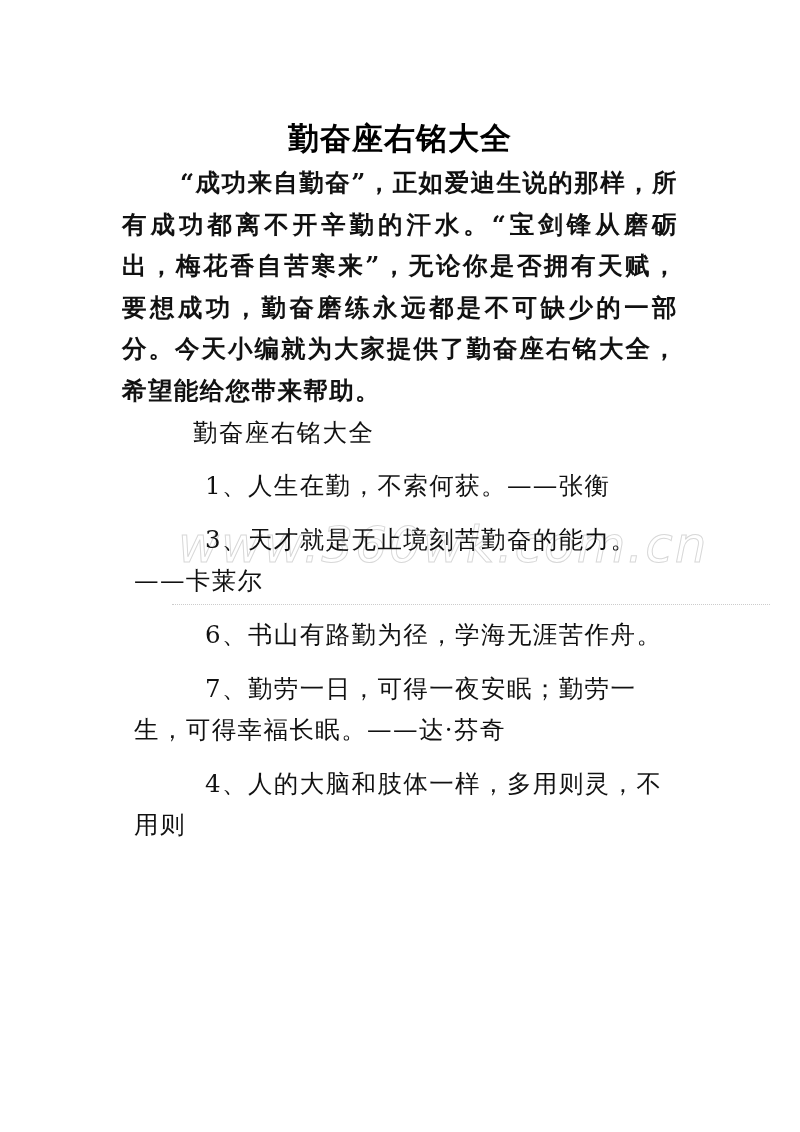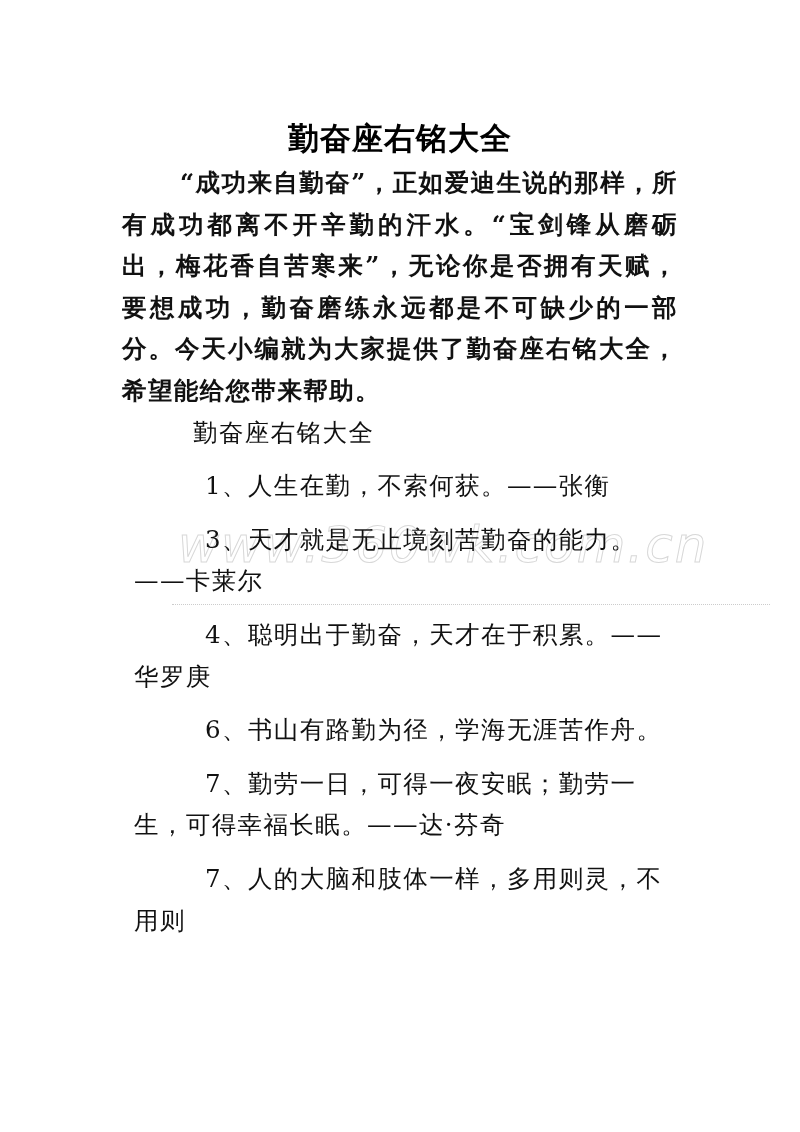--- a/index.html
+++ b/index.html
@@ -95,19 +95,18 @@
   <div class="dotted-line"></div>
 
   <h1 class="title">勤奋座右铭大全</h1>
 
   <div class="body-text">
     <p class="para">“成功来自勤奋”，正如爱迪生说的那样，所有成功都离不开辛勤的汗水。“宝剑锋从磨砺出，梅花香自苦寒来”，无论你是否拥有天赋，要想成功，勤奋磨练永远都是不可缺少的一部分。今天小编就为大家提供了勤奋座右铭大全，希望能给您带来帮助。</p>
     <p class="sub-heading">勤奋座右铭大全</p>
 
     <p class="item">1、人生在勤，不索何获。——张衡</p>
     <p class="item">3、天才就是无止境刻苦勤奋的能力。——卡莱尔</p>
-    <p class="item">4、聪明出于勤奋，天才在于积累。——华罗庚</p>
     <p class="item">6、书山有路勤为径，学海无涯苦作舟。</p>
     <p class="item">7、勤劳一日，可得一夜安眠；勤劳一生，可得幸福长眠。——达·芬奇</p>
-    <p class="item">7、人的大脑和肢体一样，多用则灵，不用则</p>
+    <p class="item">4、人的大脑和肢体一样，多用则灵，不用则</p>
   </div>
 
 </div>
 
 </body></html>

